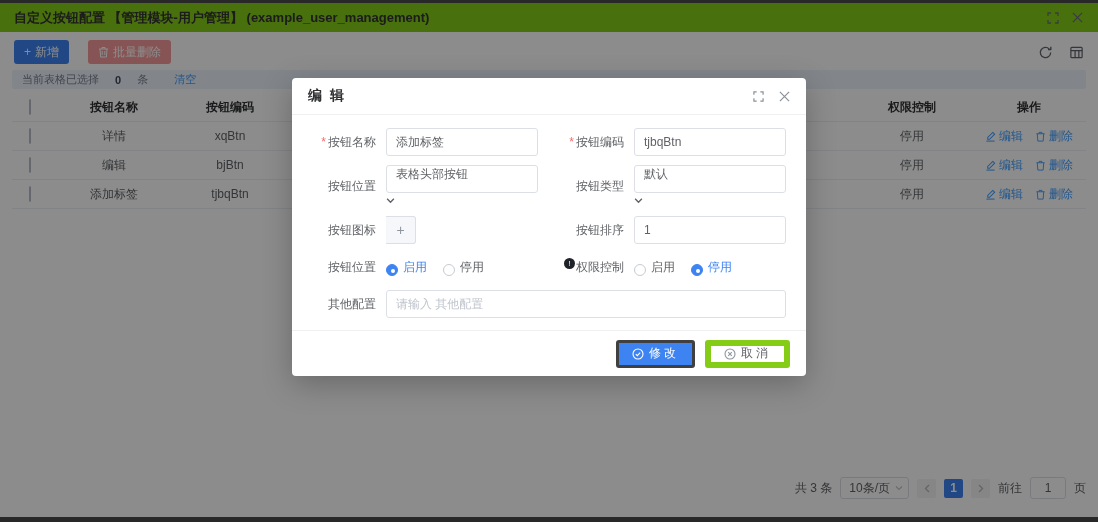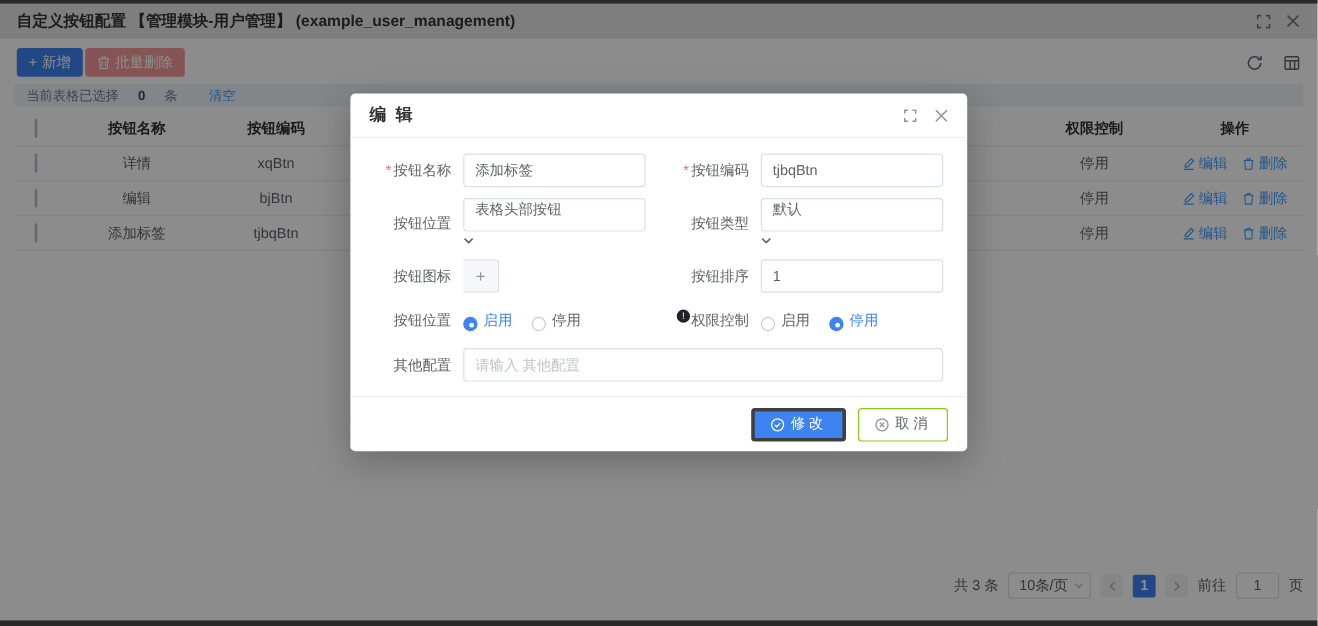--- a/index.html
+++ b/index.html
@@ -3,29 +3,29 @@
 <meta charset="utf-8">
 <style>
   * { margin:0; padding:0; box-sizing:border-box; }
   html,body { width:1098px; height:522px; overflow:hidden; }
   body { font-family:"Liberation Sans","DejaVu Sans",sans-serif; background:#fff; position:relative; font-size:12px; color:#606266; }
 
   
   .edge-top { position:absolute; top:0; left:0; width:100%; height:3px; background:#4a4a4a; z-index:1; }
   .edge-bottom { position:absolute; bottom:0; left:0; width:100%; height:5px; background:#4a4a4a; z-index:1; }
 
-  .page-header { position:absolute; top:3px; left:0; width:100%; height:29px; background:#e5e5e5; display:flex; align-items:center; padding:0 14px; }
+  .page-header { position:absolute; top:3px; left:0; width:100%; height:29px; background:#84cc16; display:flex; align-items:center; padding:0 14px; }
   .page-title { font-size:13px; font-weight:bold; color:#333; }
   .win-icons { margin-left:auto; display:flex; gap:12px; align-items:center; color:#6b6f76; }
   .win-icons .ic { width:13px; height:13px; display:inline-flex; align-items:center; justify-content:center; cursor:pointer; }
 
   .toolbar { position:absolute; top:38px; left:0; width:100%; height:28px; display:flex; align-items:center; padding:0 14px; }
   .btn { display:inline-flex; align-items:center; gap:4px; height:24px; padding:0 10px; border-radius:3px; border:none; color:#fff; font-size:12px; cursor:pointer; font-family:inherit; }
   .btn-add { background:#3d84f2; }
-  .btn-del { background:#f59a9a; margin-left:2px; cursor:not-allowed; }
+  .btn-del { background:#f59a9a; margin-left:19px; cursor:not-allowed; }
   .tool-icons { margin-left:auto; display:flex; gap:16px; align-items:center; color:#5f6artad; color:#5f646c; }
   .tool-icons .ic { width:15px; height:15px; cursor:pointer; }
 
   .selection-bar { position:absolute; top:70px; left:12px; width:1074px; height:19px; background:#edf2fb; border-radius:2px; display:flex; align-items:center; padding:0 10px; gap:16px; font-size:11px; color:#76808f; }
   .selection-bar b { color:#3f4a5a; font-weight:bold; }
   .link { color:#409eff; cursor:pointer; text-decoration:none; }
   .selection-bar .link { margin-left:10px; }
 
   .table { position:absolute; top:93px; left:12px; width:1074px; }
   .t-row { display:grid; grid-template-columns:36px 132px 100px 1fr 120px 114px; align-items:center; height:29px; border-bottom:1px solid #ebeef5; }
@@ -70,21 +70,21 @@
   .rdot { width:12px; height:12px; border-radius:50%; border:1px solid #c6cbd3; background:#fff; position:relative; }
   .radio.checked .rdot { border-color:#3d84f2; background:#3d84f2; }
   .radio.checked .rdot::after { content:""; position:absolute; left:4px; top:4px; width:4px; height:4px; border-radius:50%; background:#fff; }
   .radio.checked .rlabel { color:#3d84f2; }
   .info-badge { display:inline-flex; width:11px; height:11px; border-radius:50%; background:#1f2329; color:#fff; font-size:8px; align-items:center; justify-content:center; position:relative; top:-5px; margin-right:1px; }
   .full-row { grid-column:1 / span 2; }
 
   .modal-footer { border-top:1px solid #f0f0f0; height:46px; display:flex; align-items:center; justify-content:flex-end; gap:10px; padding:0 16px; }
   .fbtn { display:inline-flex; align-items:center; gap:5px; height:28px; padding:0 13px; border-radius:3px; font-size:12px; cursor:pointer; letter-spacing:3px; font-family:inherit; }
   .fbtn-primary { background:#3d84f2; border:3px solid #404040; color:#fff; }
-  .fbtn-plain { background:#fff; border:1px solid #84cc16; color:#606266; }
+  .fbtn-plain { background:#fff; border:6px solid #84cc16; color:#606266; }
 </style>
 </head>
 <body>
 
 <div class="edge-top"></div>
 
 <div class="page-header">
   <span class="page-title">自定义按钮配置 【管理模块-用户管理】 (example_user_management)</span>
   <span class="win-icons">
     <span class="ic">

